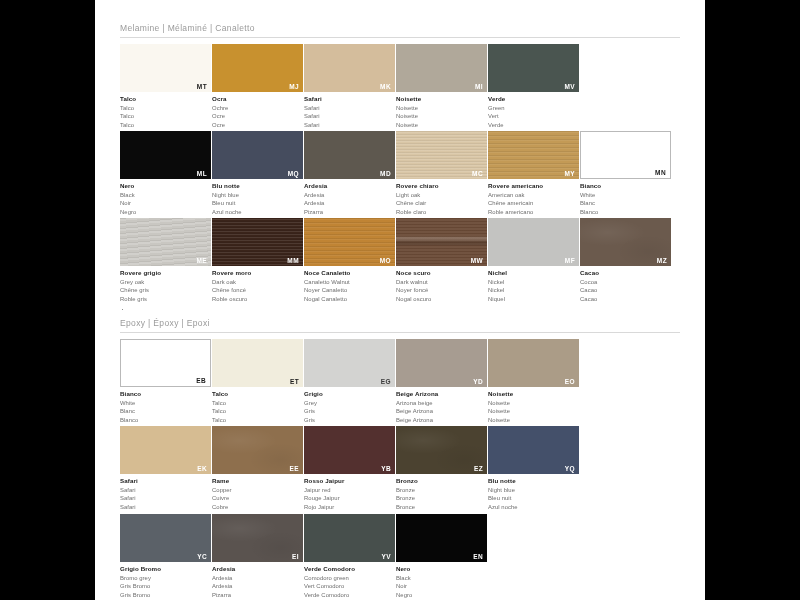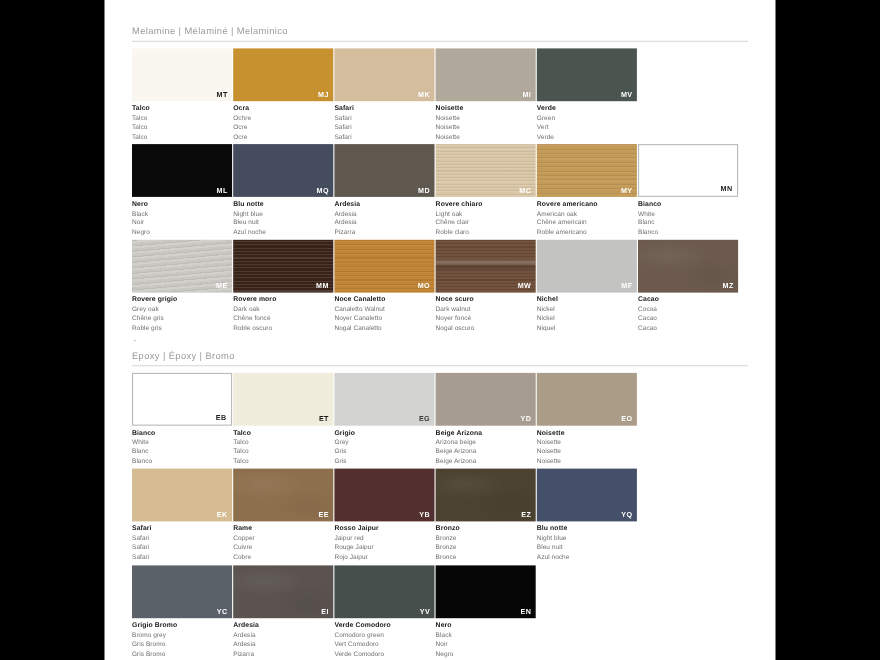--- a/index.html
+++ b/index.html
@@ -99,21 +99,21 @@
       radial-gradient(ellipse 60% 40% at 30% 30%, rgba(255,255,255,.06), rgba(0,0,0,0) 70%),
       radial-gradient(ellipse 50% 50% at 75% 70%, rgba(0,0,0,.05), rgba(0,0,0,0) 70%);
   }
 </style>
 </head>
 <body>
 
 <div class="page">
 
   <div class="section" style="top:0;">
-    <div class="section-title" style="left:25px;top:23px;">Melamine | Mélaminé | Melaminico</div>
+    <div class="section-title" style="left:25px;top:23px;">Melamine | Mélaminé | Canaletto</div>
     <div class="section-rule" style="left:25px;top:37px;width:560px;"></div>
 
     <div class="cell" style="left:25px;top:44px;">
       <div class="swatch" style="background:#faf7f0;">
         <span class="code" style="color:#1a1a1a;">MT</span>
       </div>
       <div class="labels">
         <div class="nm">Talco</div>
         <div class="tr">Talco</div>
         <div class="tr">Talco</div>
@@ -316,21 +316,21 @@
         <div class="nm">Cacao</div>
         <div class="tr">Cocoa</div>
         <div class="tr">Cacao</div>
         <div class="tr">Cacao</div>
       </div>
     </div>
   </div>
 
   <div class="section">
     <span class="dot" style="left:27px;top:309px;"></span>
-    <div class="section-title" style="left:25px;top:318px;">Epoxy | Époxy | Bromo</div>
+    <div class="section-title" style="left:25px;top:318px;">Epoxy | Époxy | Epoxi</div>
     <div class="section-rule" style="left:25px;top:332px;width:560px;"></div>
 
     <div class="cell" style="left:25px;top:339px;">
       <div class="swatch bordered" style="background:#ffffff;">
         <span class="code" style="color:#1a1a1a;">EB</span>
       </div>
       <div class="labels">
         <div class="nm">Bianco</div>
         <div class="tr">White</div>
         <div class="tr">Blanc</div>

